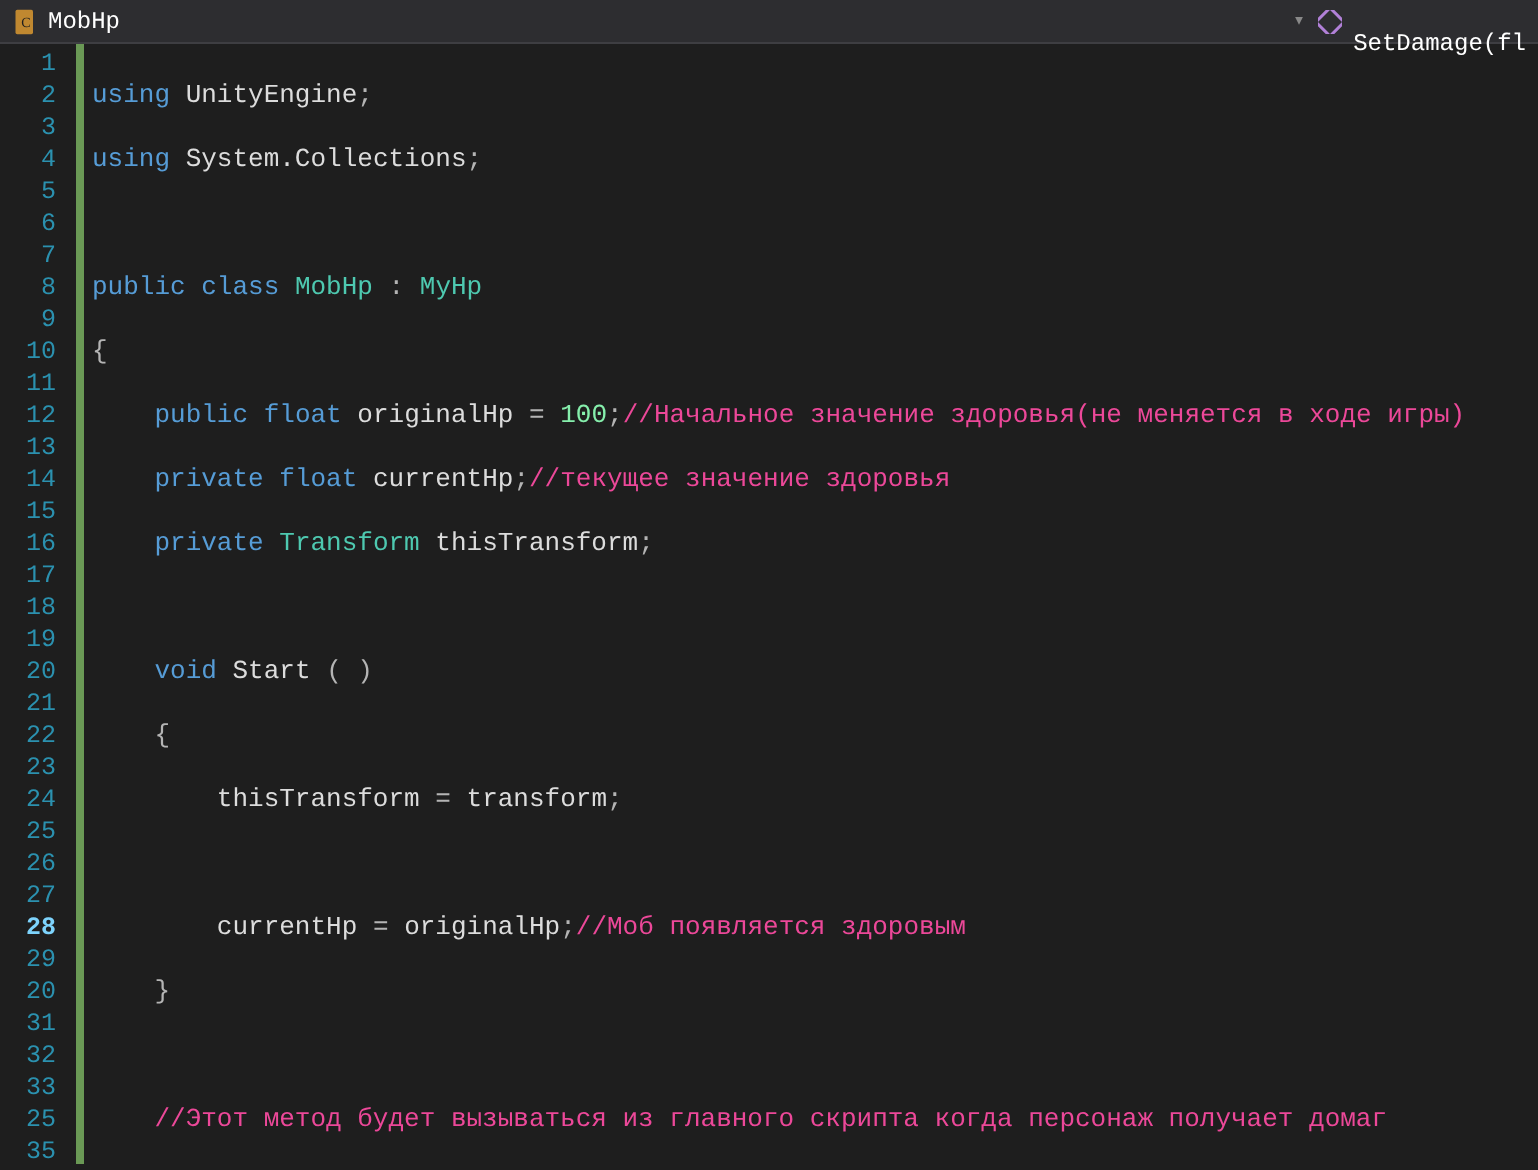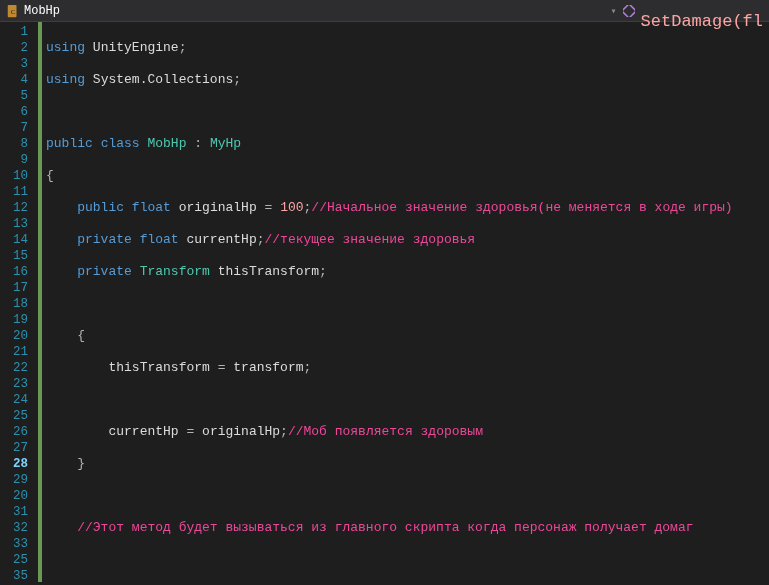--- a/index.html
+++ b/index.html
@@ -20,21 +20,21 @@
   align-items: center;
   padding: 0 6px;
   justify-content: space-between;
 }
 .titlebar-left { display: flex; align-items: center; gap: 4px; }
 .file-icon { width: 14px; height: 14px; display: inline-block; }
 .file-title { color: #ffffff; font-size: 12px; }
 .titlebar-right { display: flex; align-items: center; gap: 6px; }
 .dropdown-arrow { color: #888; font-size: 10px; cursor: pointer; }
 .method-icon { width: 12px; height: 12px; display: inline-block; }
-.method-name { color: #fca5a5; font-size: 17px; margin-top: 22px; }
+.method-name { color: #ffffff; font-size: 12px; margin-top: 22px; }
 .editor {
   display: flex;
   height: calc(100% - 22px);
   background: #1e1e1e;
 }
 .gutter {
   background: #1e1e1e;
   color: #2b91af;
   text-align: right;
   padding: 2px 10px 2px 4px;
@@ -57,21 +57,21 @@
   white-space: pre;
   font-size: 13px;
   line-height: 16px;
   overflow: hidden;
   position: relative;
   border-radius: 26px;
 }
 .code-line { height: 16px; }
 .kw { color: #569cd6; }
 .type { color: #4ec9b0; }
-.str, .num { color: #fca5a5; font-family: Liberation Mono, monospace; }
+.str, .num { color: #86efac; font-family: Liberation Mono, monospace; }
 .comment { color: #ec4899; }
 .ident { color: #dcdcdc; }
 .op { color: #b4b4b4; }
 .method { color: #dcdcdc; }
 @keyframes blink { 50% { opacity: 0; } }
 </style>
 </head>
 <body>
 
 <div class="titlebar">
@@ -173,20 +173,21 @@
   <div class="code">
 <div class="code-line"><span class="kw">using</span> <span class="ident">UnityEngine</span><span class="op">;</span></div>
 <div class="code-line"><span class="kw">using</span> <span class="ident">System.Collections</span><span class="op">;</span></div>
 <div class="code-line"></div>
 <div class="code-line"><span class="kw">public</span> <span class="kw">class</span> <span class="type">MobHp</span> <span class="op">:</span> <span class="type">MyHp</span></div>
 <div class="code-line"><span class="op">{</span></div>
 <div class="code-line">    <span class="kw">public</span> <span class="kw">float</span> <span class="ident">originalHp</span> <span class="op">=</span> <span class="num">100</span><span class="op">;</span><span class="comment">//Начальное значение здоровья(не меняется в ходе игры)</span></div>
 <div class="code-line">    <span class="kw">private</span> <span class="kw">float</span> <span class="ident">currentHp</span><span class="op">;</span><span class="comment">//текущее значение здоровья</span></div>
 <div class="code-line">    <span class="kw">private</span> <span class="type">Transform</span> <span class="ident">thisTransform</span><span class="op">;</span></div>
 <div class="code-line"></div>
+<div class="code-line">    <span class="kw">void</span> <span class="method">Start</span> <span class="op">( )</span></div>
 <div class="code-line">    <span class="op">{</span></div>
 <div class="code-line">        <span class="ident">thisTransform</span> <span class="op">=</span> <span class="ident">transform</span><span class="op">;</span></div>
 <div class="code-line"></div>
 <div class="code-line">        <span class="ident">currentHp</span> <span class="op">=</span> <span class="ident">originalHp</span><span class="op">;</span><span class="comment">//Моб появляется здоровым</span></div>
 <div class="code-line">    <span class="op">}</span></div>
 <div class="code-line"></div>
 <div class="code-line">    <span class="comment">//Этот метод будет вызываться из главного скрипта когда персонаж получает домаг</span></div>
 
 
 

